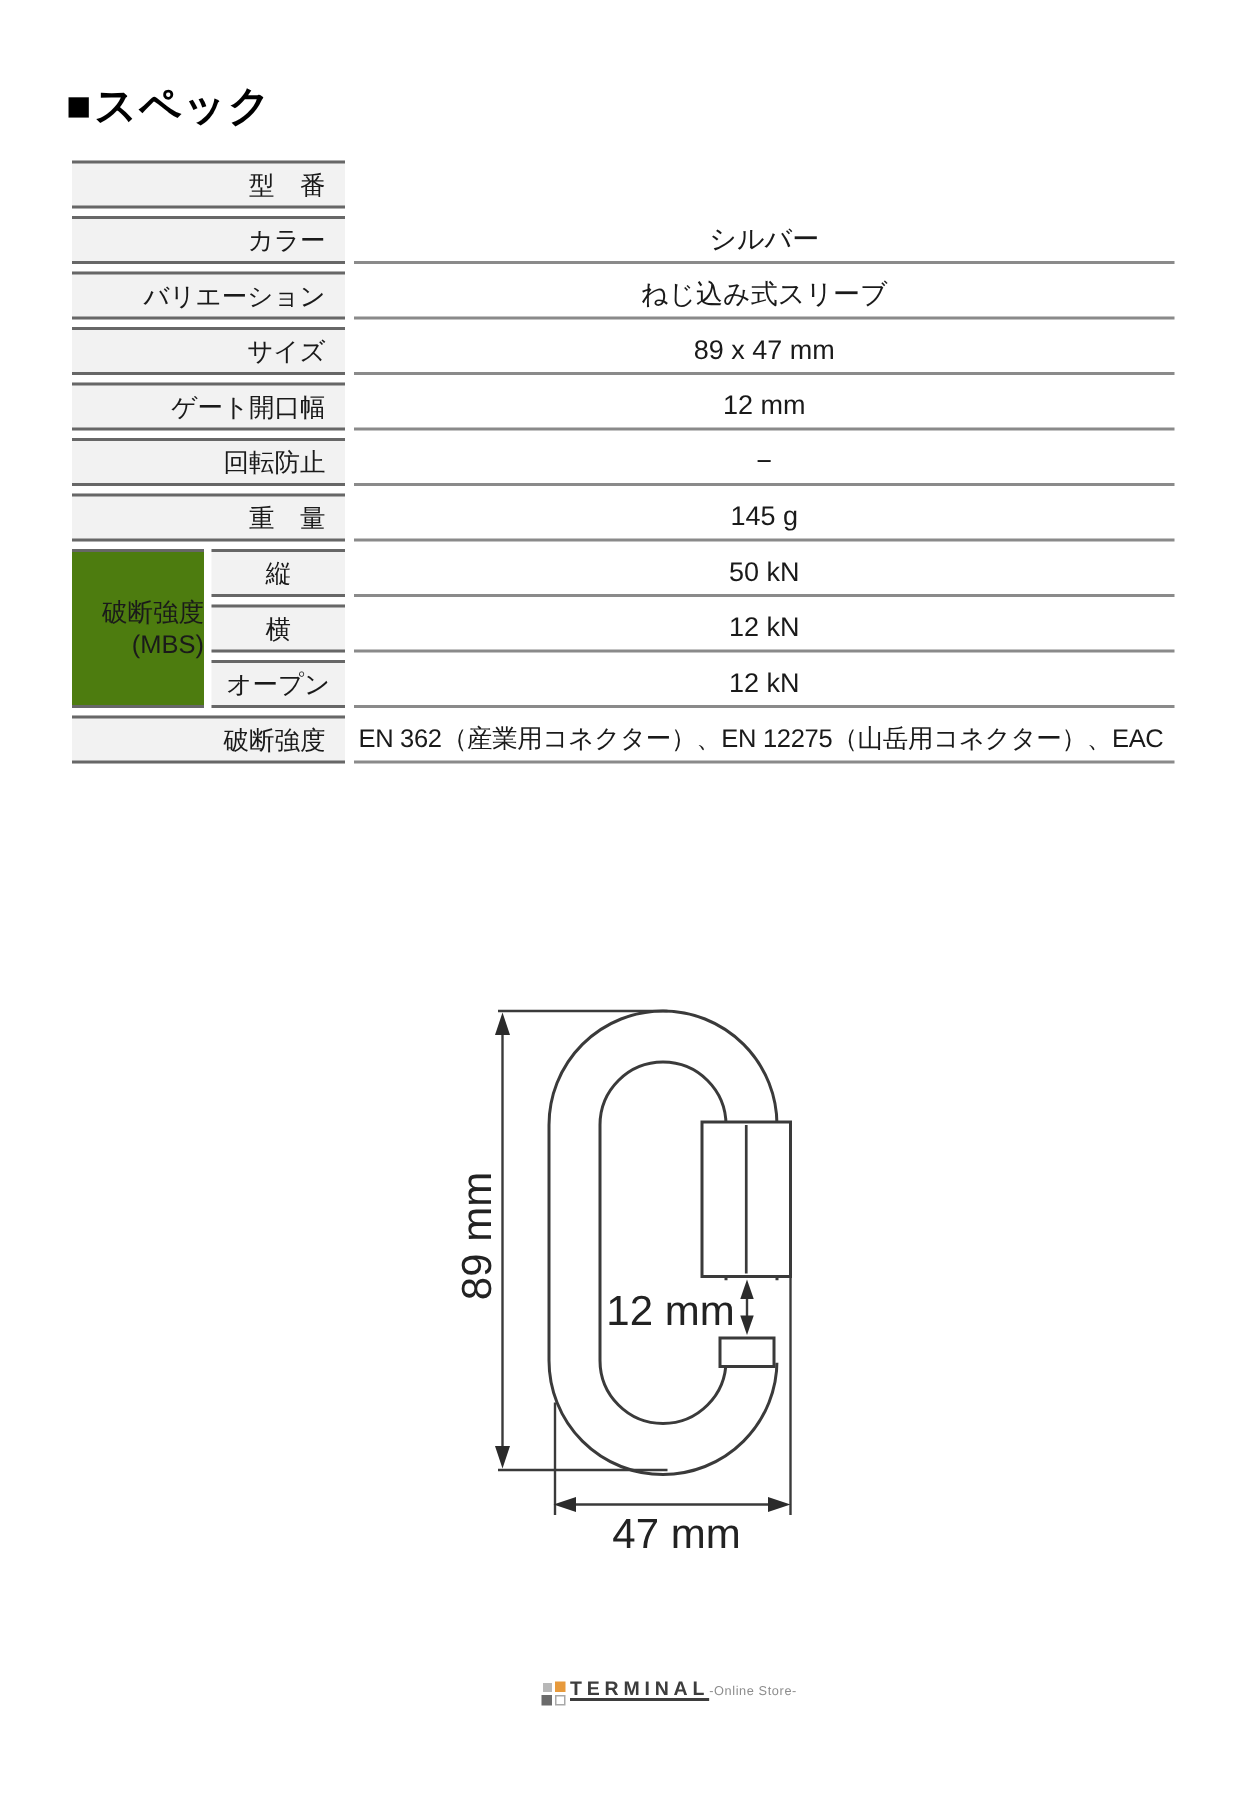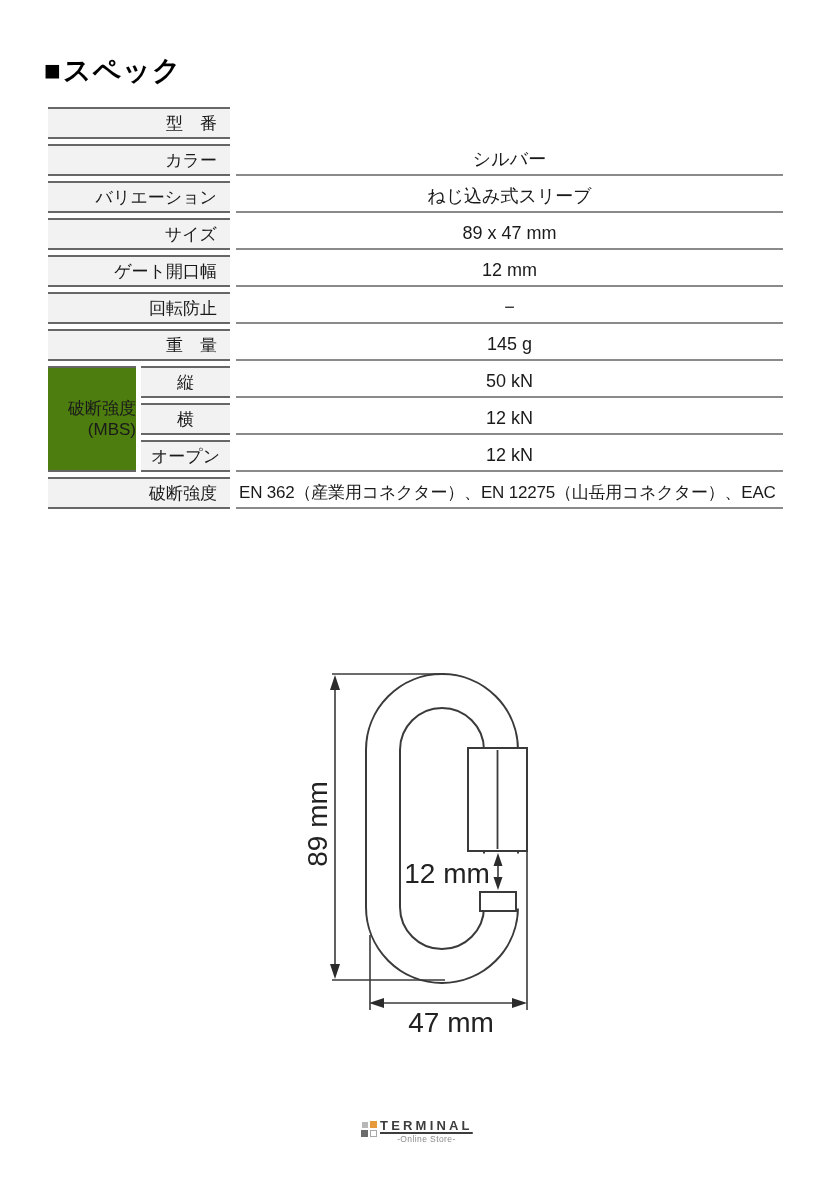--- a/index.html
+++ b/index.html
@@ -50,21 +50,21 @@
   
   .diagram-svg{position:absolute;left:0;top:0;pointer-events:none;}
   
   .logo{position:absolute;left:361px;top:1119px;display:flex;gap:3px;align-items:flex-start;}
   .logo-mark{display:grid;grid-template-columns:7px 7px;grid-template-rows:7px 7px;gap:2px;margin-top:2px;}
   .sq{width:7px;height:7px;}
   .sq.tl{background:#b8b8b8;width:6px;height:6px;margin:1px 0 0 1px;}
   .sq.tr{background:#e79a3c;}
   .sq.bl{background:#6b6b6b;}
   .sq.br{background:#ffffff;border:1px solid #a8a8a8;box-sizing:border-box;}
-  .logo-text{display:flex;flex-direction:column;align-items:center;}
+  .logo-text{display:flex;flex-direction:row;align-items:center;}
   .logo-brand{
     font-size:13px;font-weight:bold;color:#3d3d3d;letter-spacing:3.2px;
     text-decoration:underline;text-underline-offset:2px;text-decoration-thickness:1.5px;
     line-height:1.1;
   }
   .logo-sub{font-size:8.5px;color:#8c8c8c;letter-spacing:0.4px;line-height:1.2;margin-top:1px;}
 </style>
 </head>
 <body>
 

